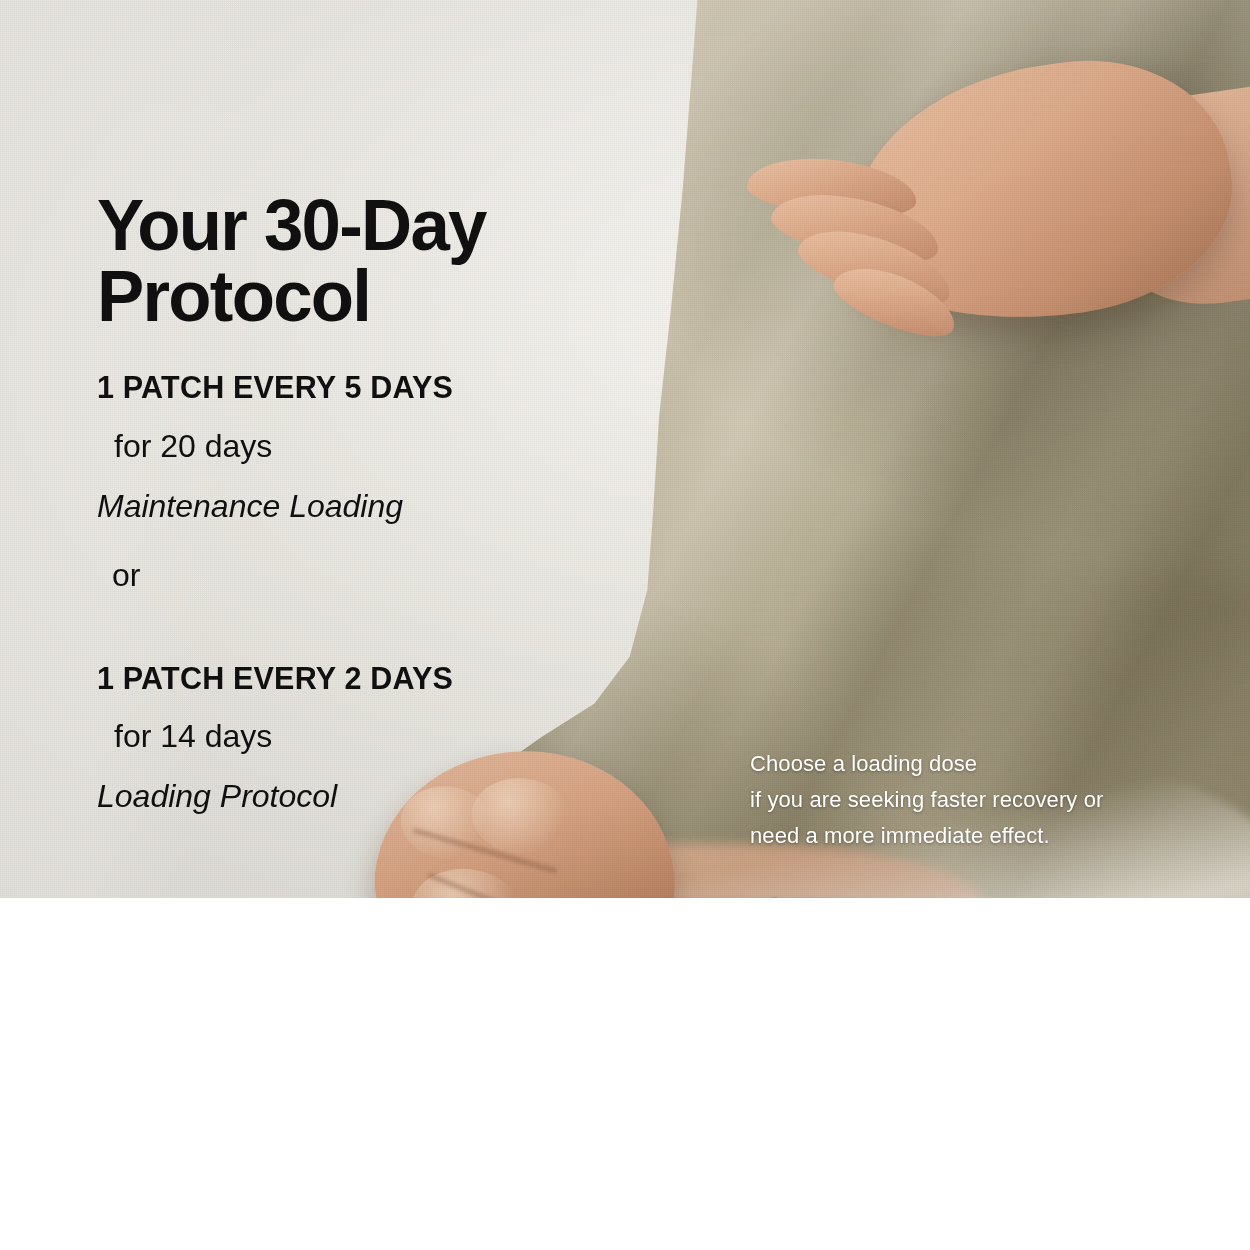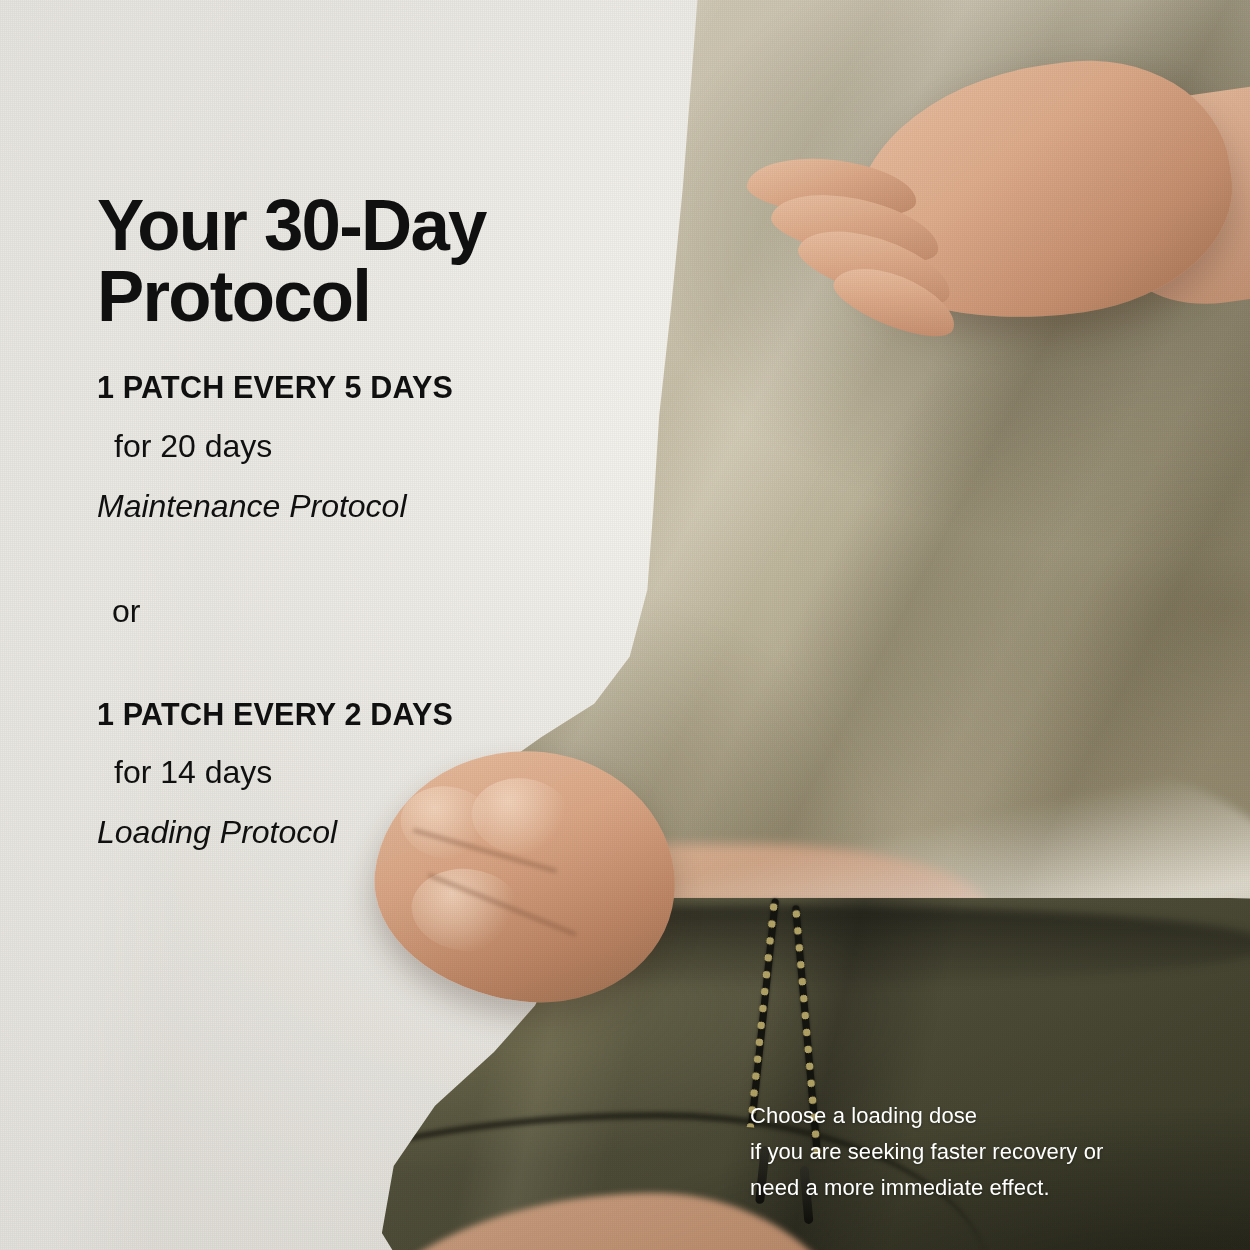--- a/index.html
+++ b/index.html
@@ -3,21 +3,21 @@
 <meta charset="utf-8">
 <style>
   html, body {
     margin: 0;
     padding: 0;
     background: #ffffff;
   }
   #poster {
     position: relative;
     width: 1250px;
-    height: 1250px;
+    height: 898px;
     overflow: hidden;
     background: #f4f2ed;
     font-family: "Liberation Sans", sans-serif;
     -webkit-font-smoothing: antialiased;
   }
 
   
   .photo-layer {
     position: absolute;
     inset: 0;
@@ -304,21 +304,21 @@
     font-size: 32px;
     font-weight: 400;
     font-style: italic;
     line-height: 1.0;
     margin: 28px 0 0 0;
   }
   .p-or {
     font-size: 32px;
     font-weight: 400;
     line-height: 1.0;
-    margin: 73px 0 0 15px;
+    margin: 37px 0 0 15px;
   }
   .p-gap { margin-top: 72px; }
 
   .footnote {
     position: absolute;
     right: 60px;
     bottom: 44px;
     width: 440px;
     text-align: left;
     color: #ffffff;
@@ -381,21 +381,21 @@
   </div>
 
   <div class="text-layer">
 
     <h1 class="headline"><span>Your 30-Day</span><br><span>Protocol</span></h1>
 
     <div class="protocol-block">
 
       <p class="p-strong">1 PATCH EVERY 5 DAYS</p>
       <p class="p-sub">for 20 days</p>
-      <p class="p-ital">Maintenance Protocol</p>
+      <p class="p-ital">Maintenance Loading</p>
 
       <p class="p-or">or</p>
 
       <p class="p-strong p-gap">1 PATCH EVERY 2 DAYS</p>
       <p class="p-sub">for 14 days</p>
       <p class="p-ital">Loading Protocol</p>
     </div>
 
     <div class="footnote">
       <div>Choose a loading dose</div>

